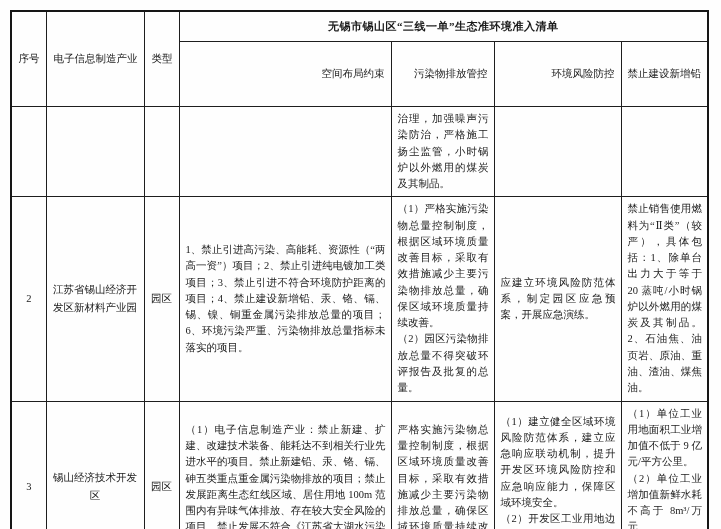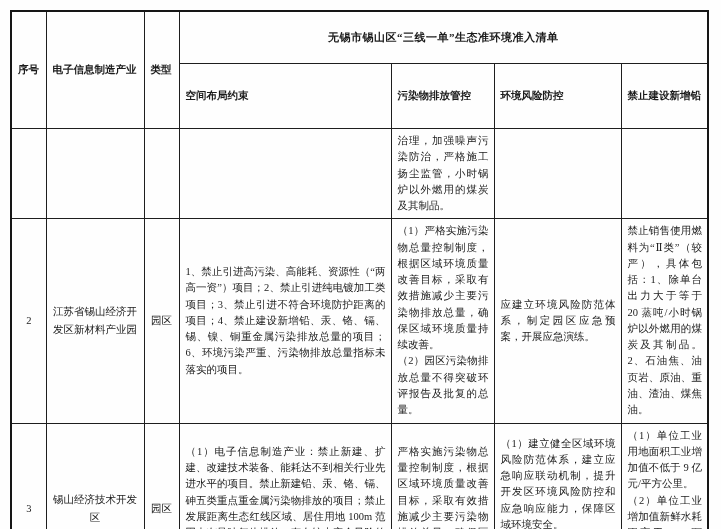--- a/index.html
+++ b/index.html
@@ -32,26 +32,26 @@
   }
   tr.r-title  { height: 18px; }
   tr.r-head   { height: 65px; }
   tr.r-0      { height: 79px; }
   tr.r-1      { height: 176px; }
   tr.r-2      { height: 127px; }
   .title-cell {
     font-weight: bold;
     text-align: center;
     font-size: 11px;
-    padding: 18px 2px;
+    padding: 7px 2px;
     letter-spacing: 0.5px;
   }
   th.colhead {
-    text-align: left;
-    font-weight: bold;
+    text-align: right;
+    font-weight: normal;
     padding: 12px 6px;
     line-height: 2.4;
   }
   .c-center {
     text-align: center;
     padding: 2px 3px;
     line-height: 1.7;
   }
   .c-text {
     text-align: justify;

